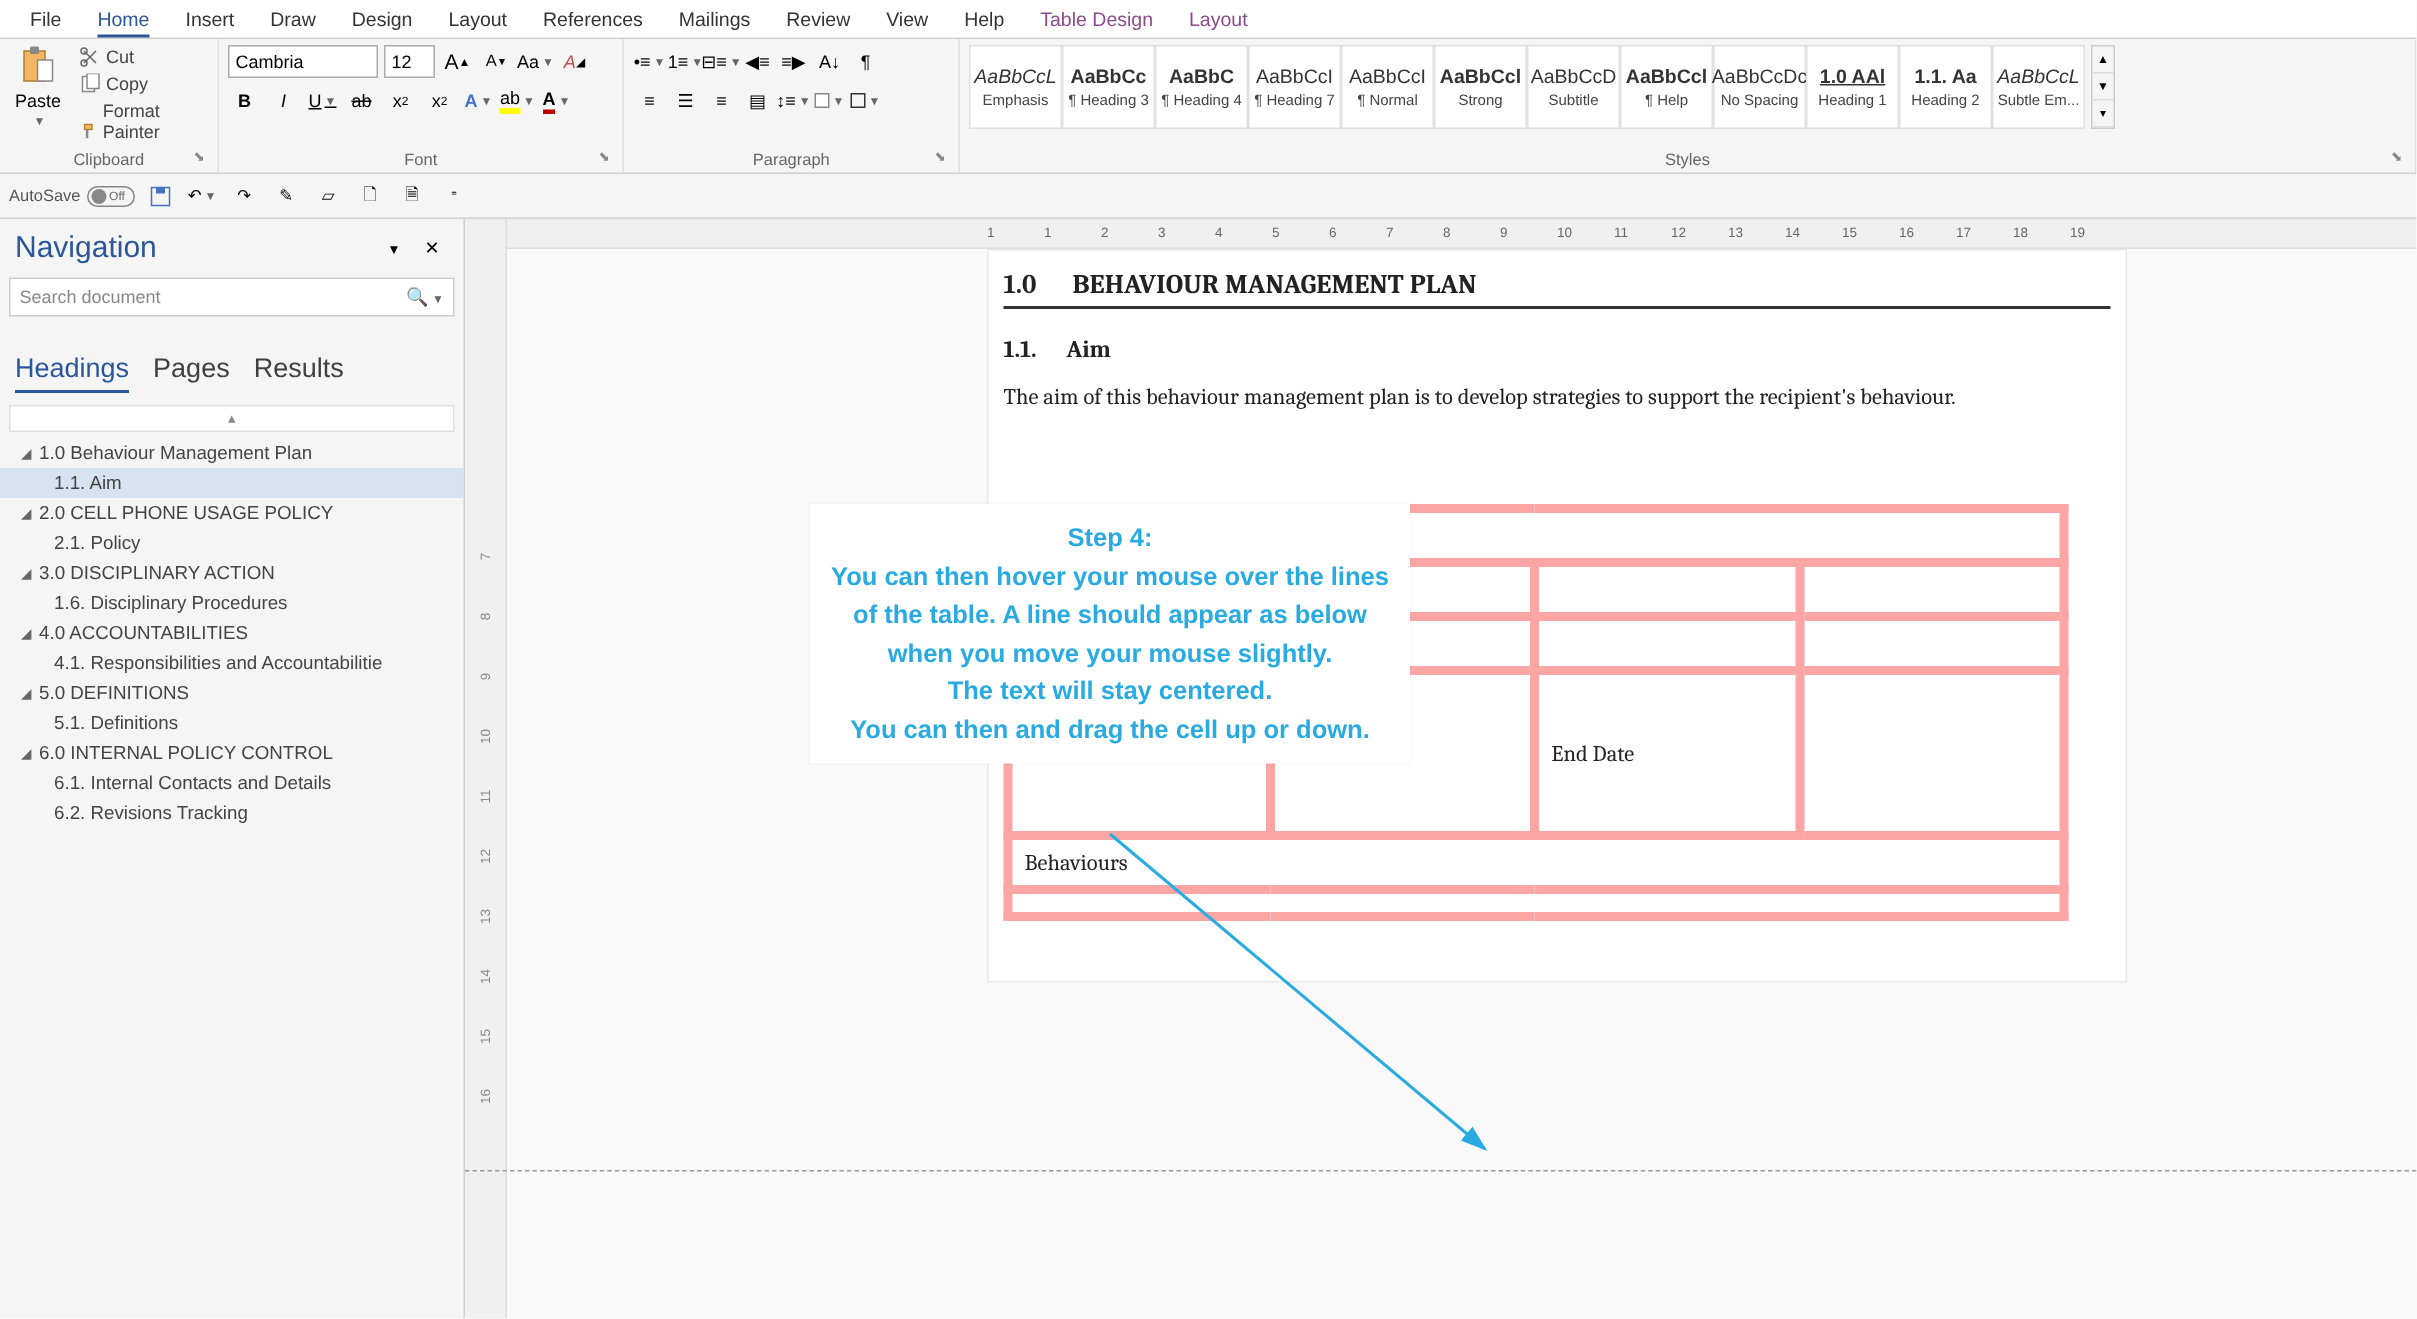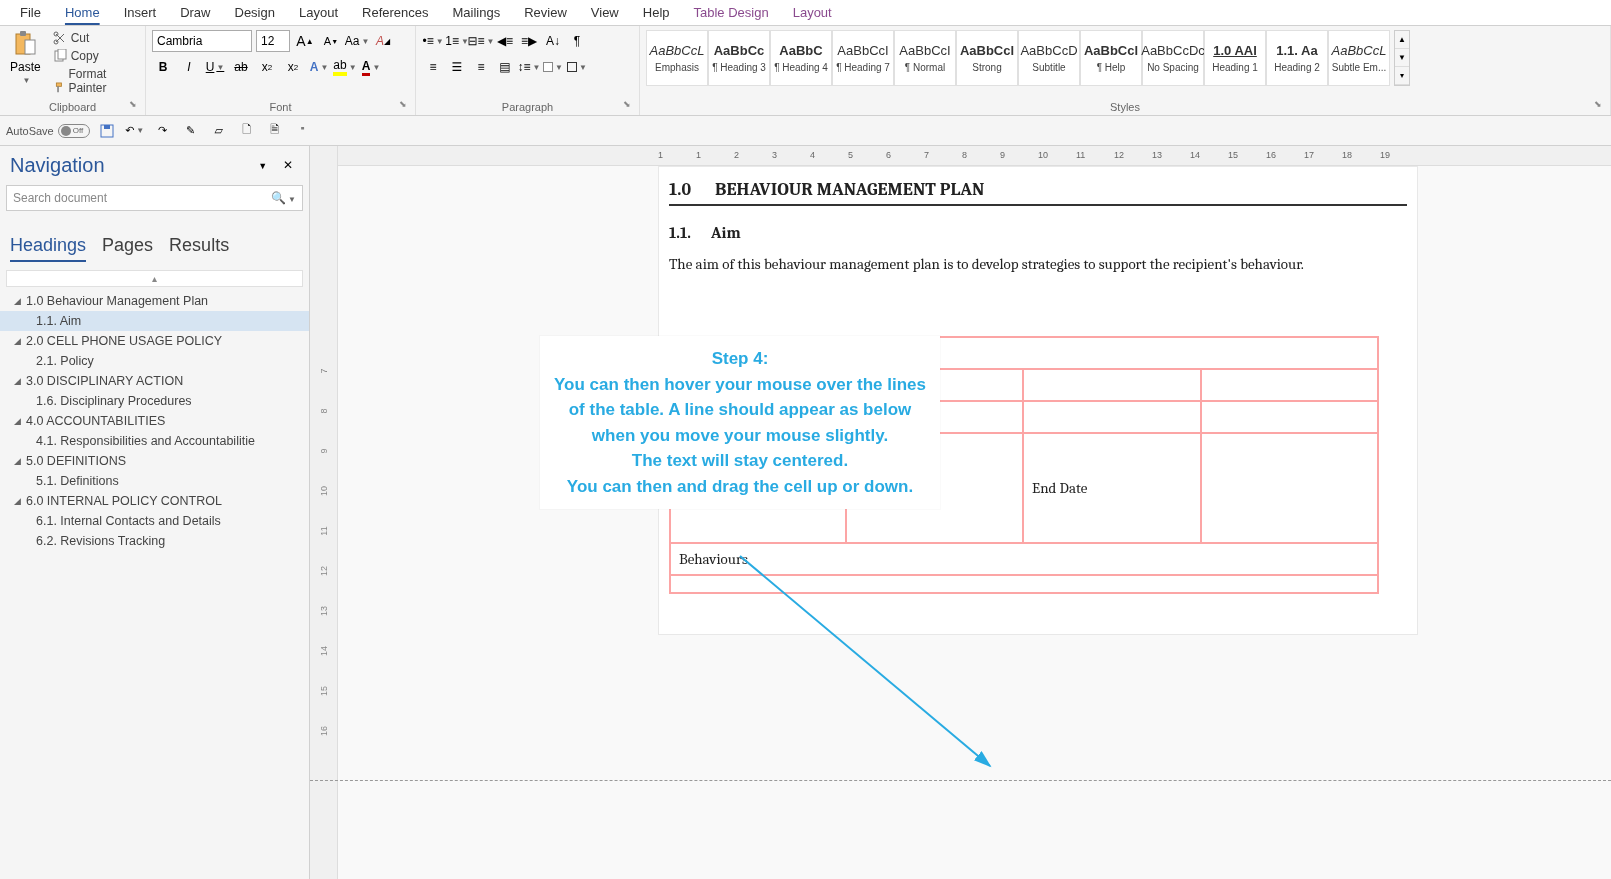--- a/index.html
+++ b/index.html
@@ -77,21 +77,21 @@
 .page { background: #fff; margin-left: 320px; width: 760px; padding: 12px 0 40px; border: 1px solid #e8e8e8; position: relative; }
 
 
 .doc { font-family: Cambria, Georgia, serif; color: #222; padding: 0 10px; }
 .h1 { font-size: 18px; font-weight: bold; border-bottom: 2px solid #333; padding-bottom: 4px; margin-bottom: 18px; display: flex; gap: 24px; }
 .h2 { font-size: 16px; font-weight: bold; margin: 18px 0 10px; display: flex; gap: 20px; }
 .body-text { font-size: 15px; line-height: 1.6; }
 
 
 .doc-table { border-collapse: collapse; width: 710px; margin-top: 60px; font-family: Cambria, Georgia, serif; font-size: 15px; }
-.doc-table td { border: 2px solid #fca5a5; padding: 6px 8px; }
+.doc-table td { border: 6px solid #fca5a5; padding: 6px 8px; }
 .doc-table .hdr { font-weight: normal; }
 
 
 .callout { position: absolute; top: 190px; left: 230px; width: 400px; background: #fff; padding: 10px 12px; color: #29abe2; font-family: Arial, sans-serif; font-size: 17px; font-weight: bold; text-align: center; line-height: 1.5; z-index: 10; box-shadow: 0 0 0 1px rgba(0,0,0,0.02); }
 .arrow-svg { position: absolute; top: 400px; left: 420px; z-index: 9; }
 
 .dropdown-caret { font-size: 8px; margin-left: 2px; color: #666; }
 
 
 .row-guide { position: absolute; left: 0; right: 0; top: 634px; border-top: 1px dashed #999; z-index: 5; }

